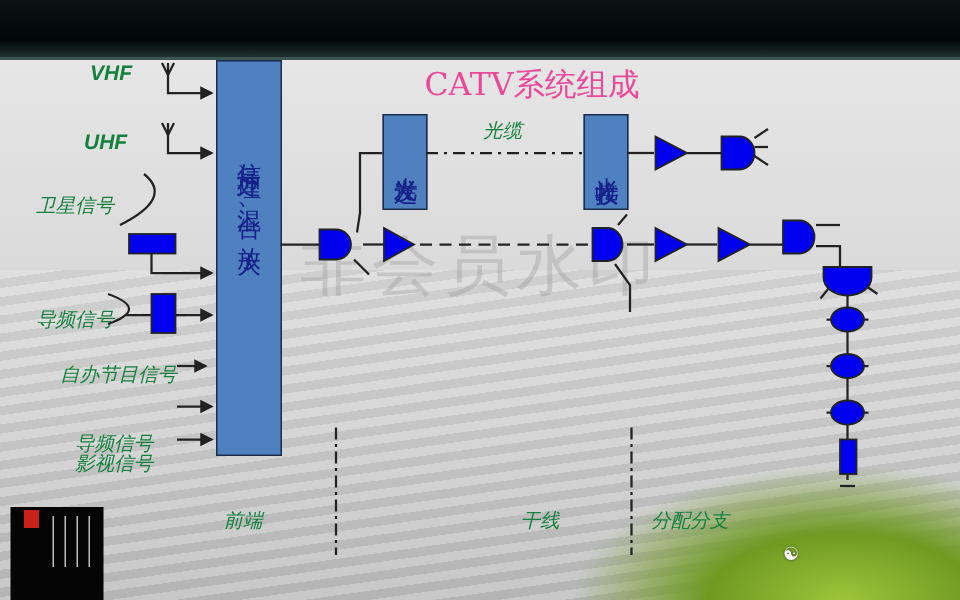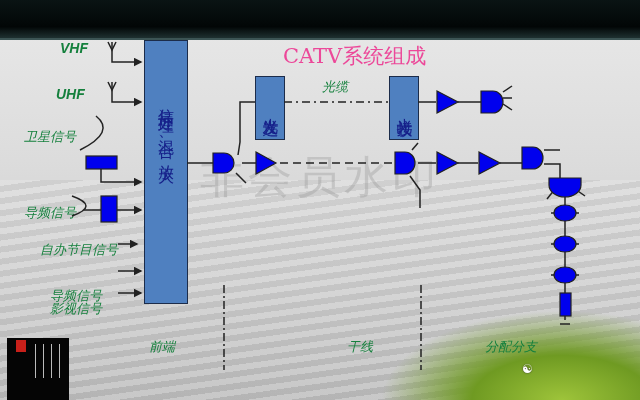--- a/index.html
+++ b/index.html
@@ -84,21 +84,21 @@
 <div class="opt-box" style="left:255px;top:76px;">
   <span class="opt-text">光发送</span>
 </div>
 <div class="opt-box" style="left:389px;top:76px;">
   <span class="opt-text">光接收</span>
 </div>
 <div class="lbl" style="left:322px;top:78px;">光缆</div>
 
 <div class="lbl" style="left:149px;top:338px;">前端</div>
 <div class="lbl" style="left:307px;top:338px;margin-left:40px;">干线</div>
-<div class="lbl" style="left:485px;top:338px;">分配分支</div>
+<div class="lbl" style="left:434px;top:338px;">分配分支</div>
 
 <svg class="diag" width="640" height="400">
   <defs>
     <marker id="arr" markerWidth="6" markerHeight="6" refX="5" refY="3" orient="auto">
       <path d="M0,0 L6,3 L0,6 z" fill="#222"></path>
     </marker>
   </defs>
   <g stroke="#222" stroke-width="1.5" fill="none">
 
     <g>

